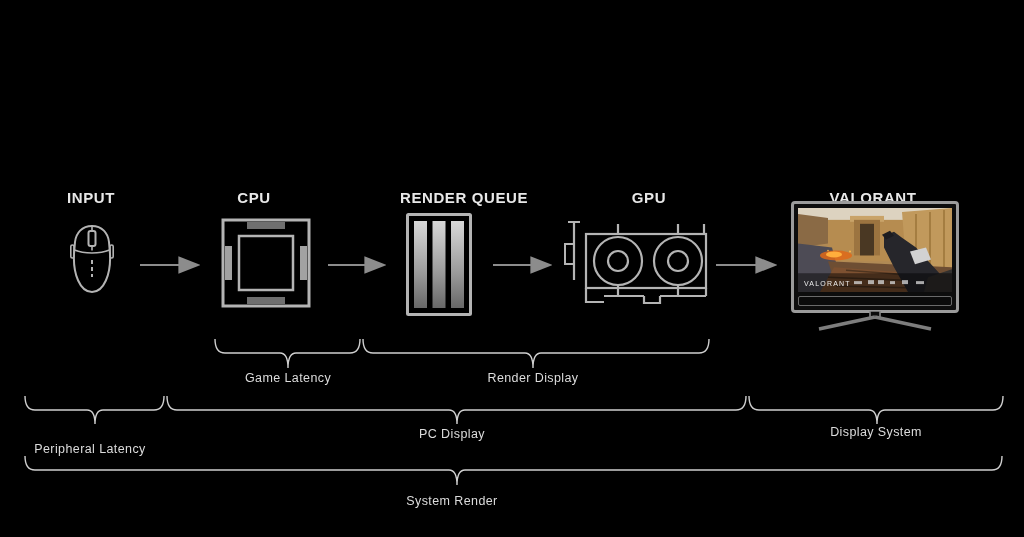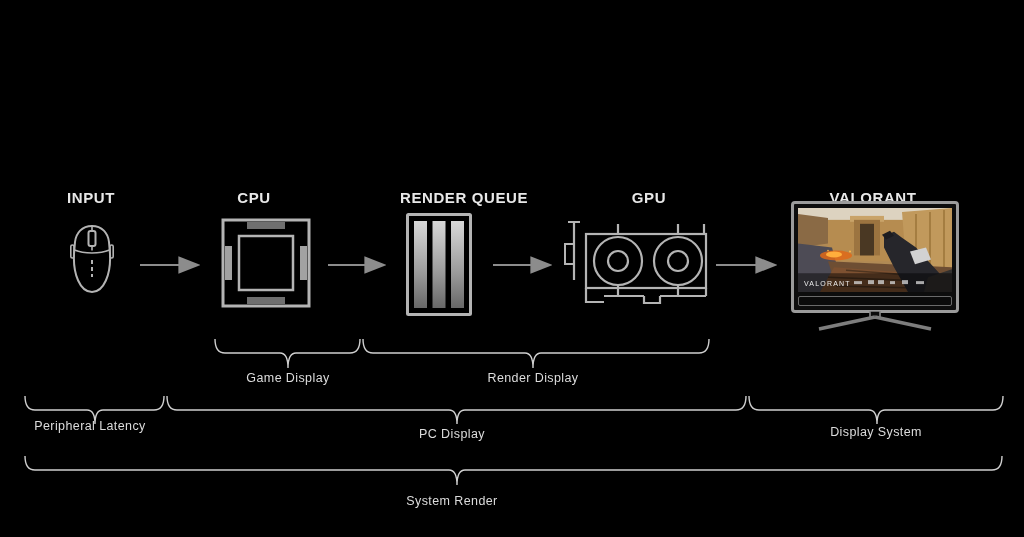--- a/index.html
+++ b/index.html
@@ -152,20 +152,20 @@
     <g stroke="#cfcfcf" stroke-width="1.4" fill="none">
       <path d="M215,339 Q215,353 225,353 H280 Q288,353 288,368 Q288,353 296,353 H350 Q360,353 360,339"></path>
       <path d="M363,339 Q363,353 373,353 H525 Q533,353 533,368 Q533,353 541,353 H699 Q709,353 709,339"></path>
       <path d="M25,396 Q25,410 35,410 H87 Q95,410 95,424 Q95,410 103,410 H154 Q164,410 164,396"></path>
       <path d="M167,396 Q167,410 177,410 H449 Q457,410 457,424 Q457,410 465,410 H736 Q746,410 746,396"></path>
       <path d="M749,396 Q749,410 759,410 H869 Q877,410 877,424 Q877,410 885,410 H993 Q1003,410 1003,396"></path>
       <path d="M25,456 Q25,470 35,470 H449 Q457,470 457,485 Q457,470 465,470 H992 Q1002,470 1002,456"></path>
     </g>
   </svg>
 
-  <div class="brace-label" style="left:288px;top:371px">Game Display</div>
+  <div class="brace-label" style="left:288px;top:371px">Game Latency</div>
   <div class="brace-label" style="left:533px;top:371px">Render Display</div>
-  <div class="brace-label" style="left:90px;top:419px">Peripheral Latency</div>
+  <div class="brace-label" style="left:90px;top:442px">Peripheral Latency</div>
   <div class="brace-label" style="left:452px;top:427px">PC Display</div>
   <div class="brace-label" style="left:876px;top:425px">Display System</div>
   <div class="brace-label" style="left:452px;top:494px">System Render</div>
 
 </div>
 
 </body></html>

